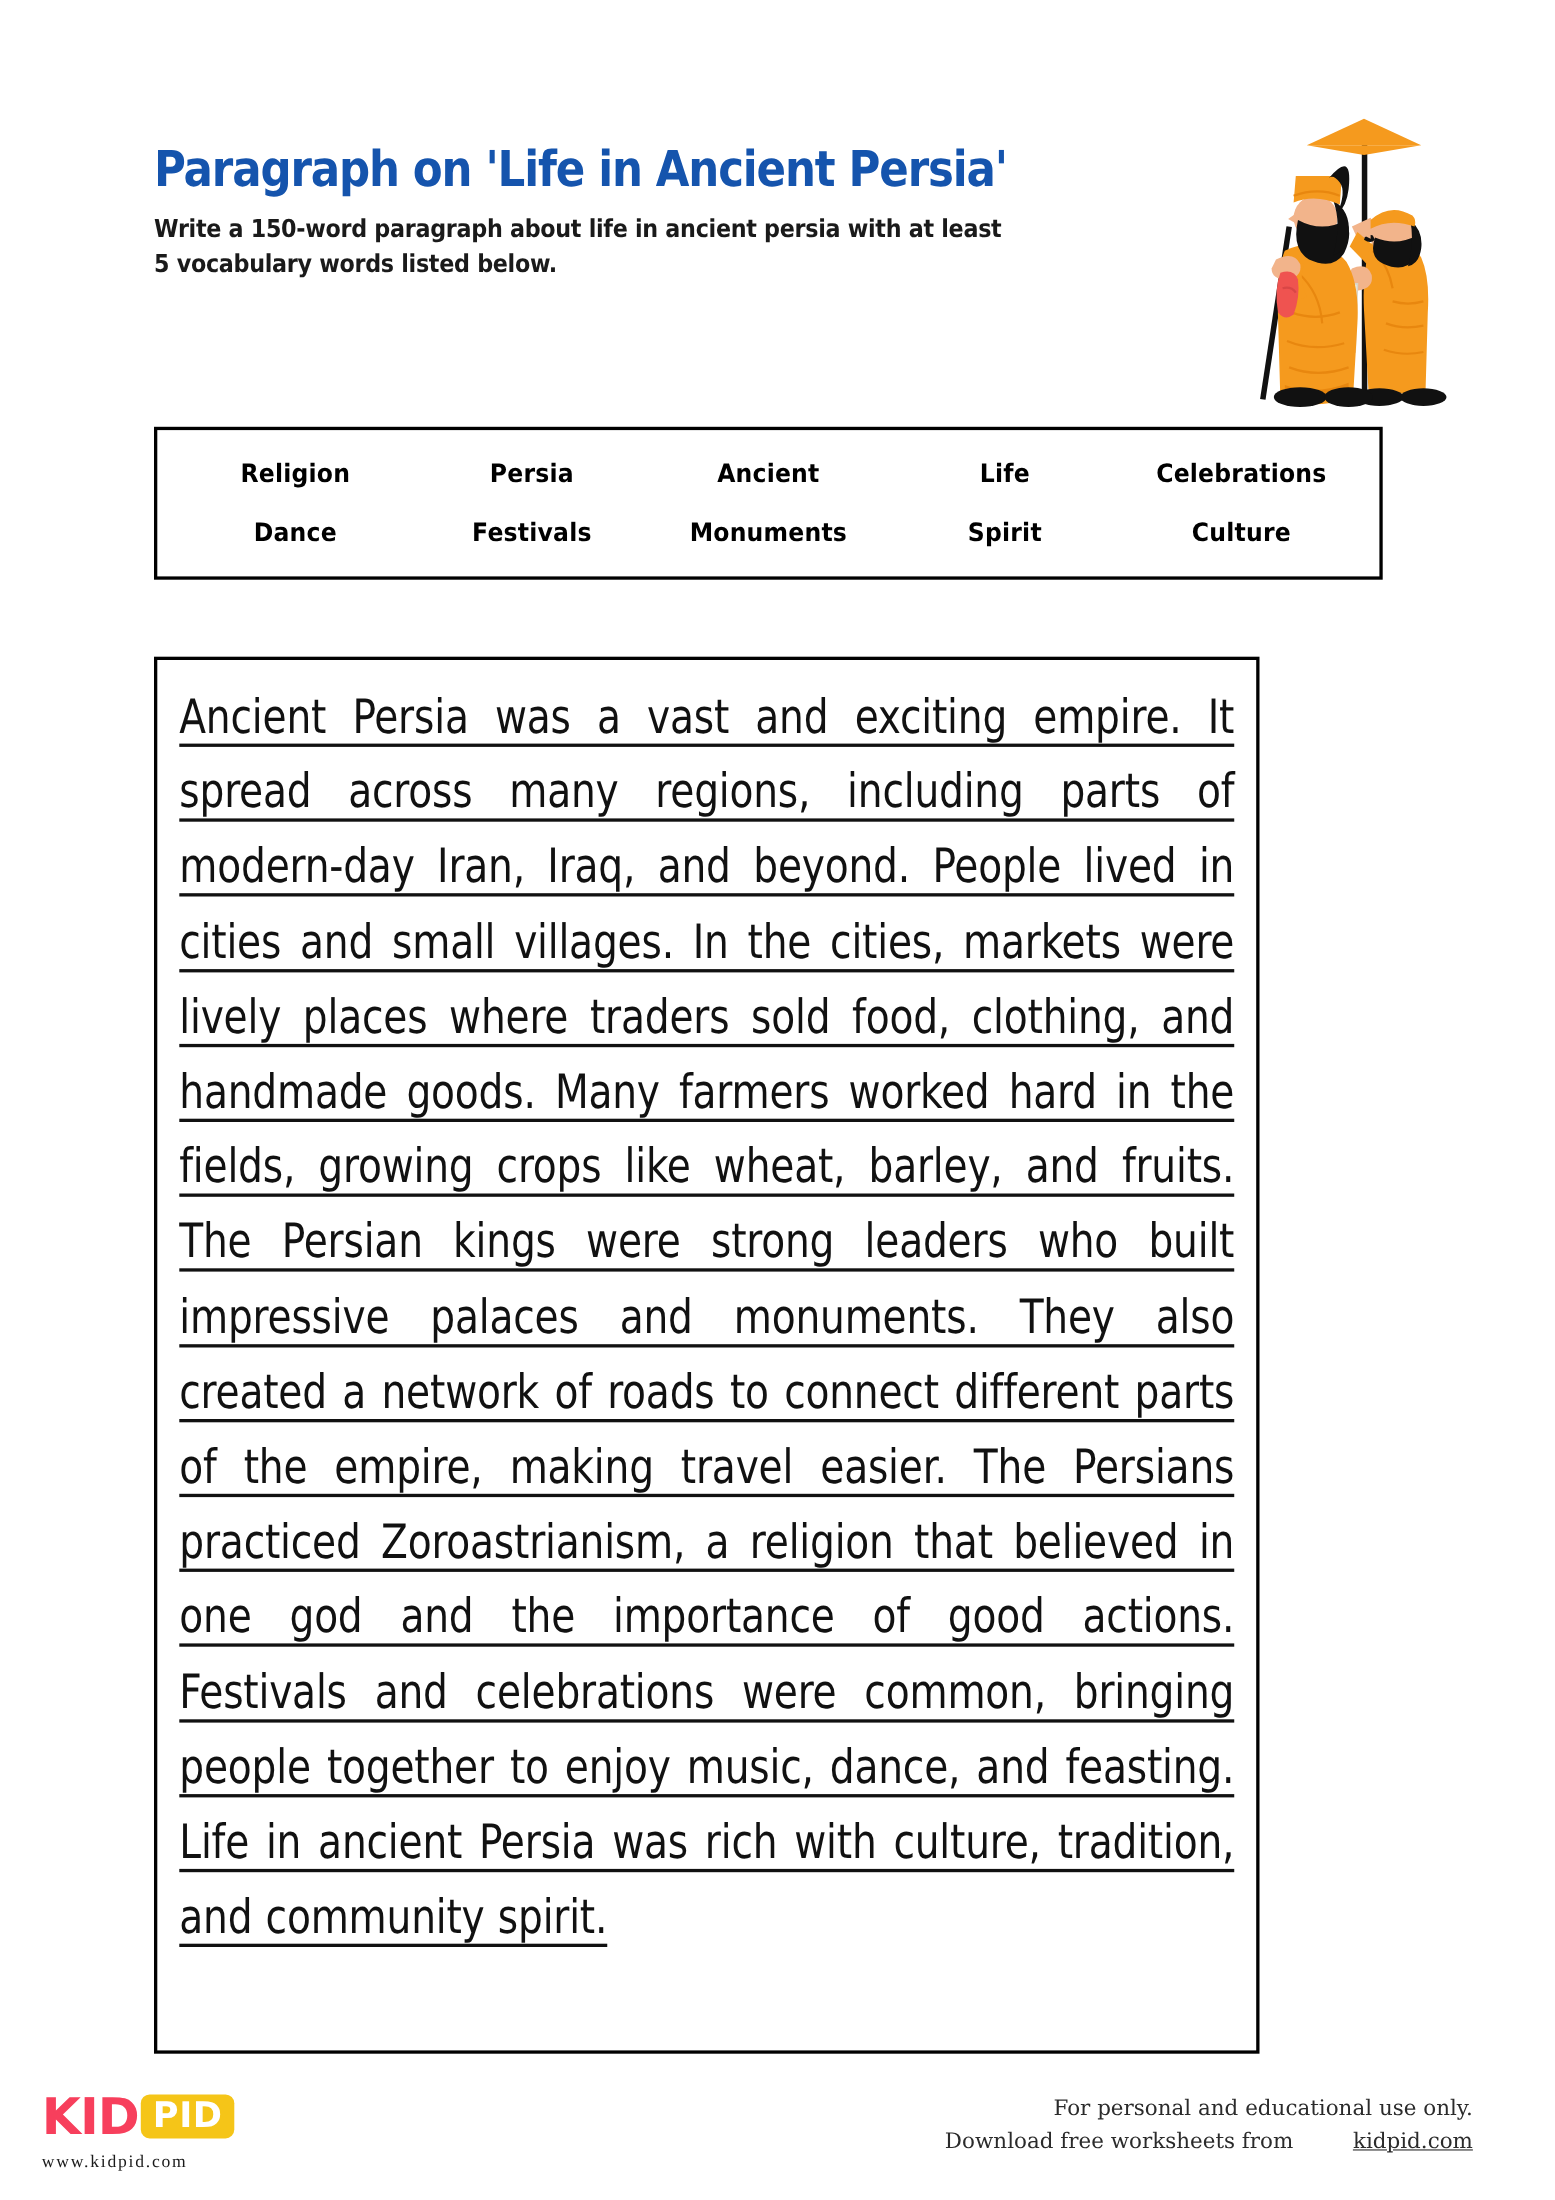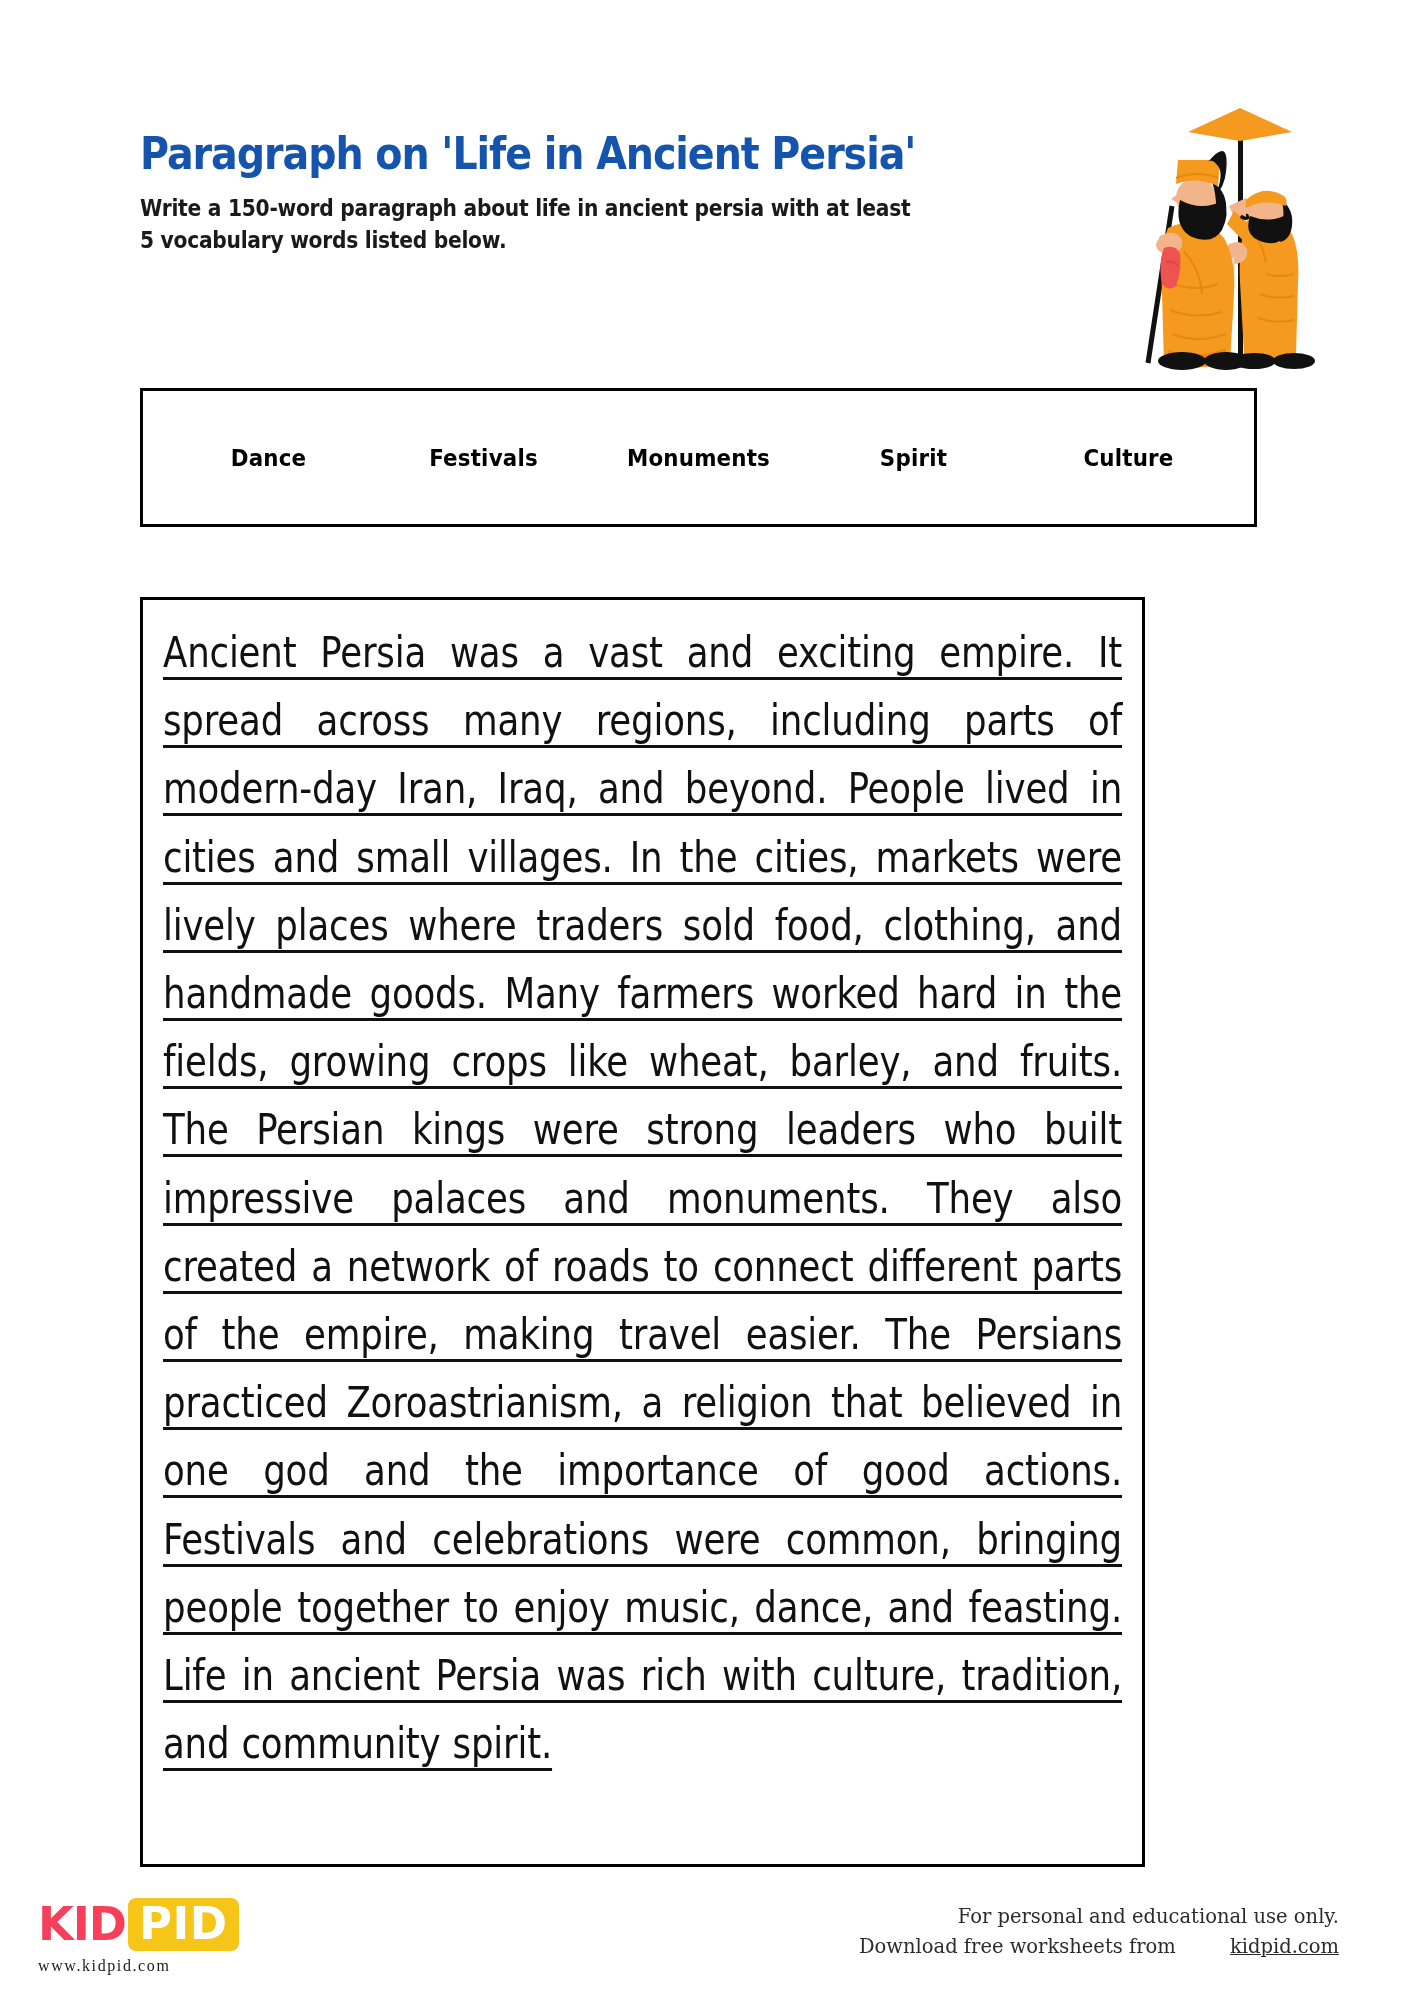--- a/index.html
+++ b/index.html
@@ -151,21 +151,21 @@
     font-family: "DejaVu Sans", sans-serif;
     font-size: 46px;
     font-weight: bold;
     color: #f73f5c;
     letter-spacing: -1px;
     line-height: 1;
   }
 
   .logo-pid {
     font-family: "DejaVu Sans", sans-serif;
-    font-size: 45px;
+    font-size: 32px;
     font-weight: bold;
     color: #ffffff;
     background: #f5c518;
     border-radius: 8px;
     padding: 3px 11px 5px 11px;
     letter-spacing: 0.5px;
     line-height: 1;
     margin-left: 2px;
   }
 
@@ -275,20 +275,27 @@
 
       <path d="M112 84 q22 -26 18 10 q-2 16 -10 22 q8 -20 2 -28 q-6 -8 -10 -4 Z" fill="#111111"></path>
 
       <ellipse cx="86" cy="283" rx="24" ry="9" fill="#111111"></ellipse>
       <ellipse cx="130" cy="283" rx="22" ry="9" fill="#111111"></ellipse>
     </svg>
   </div>
 
   <div class="vocab-box">
     <div class="vocab-row">
+      <div class="vocab-cell">Religion</div>
+      <div class="vocab-cell">Persia</div>
+      <div class="vocab-cell">Ancient</div>
+      <div class="vocab-cell">Life</div>
+      <div class="vocab-cell">Celebrations</div>
+    </div>
+    <div class="vocab-row">
       <div class="vocab-cell">Dance</div>
       <div class="vocab-cell">Festivals</div>
       <div class="vocab-cell">Monuments</div>
       <div class="vocab-cell">Spirit</div>
       <div class="vocab-cell">Culture</div>
     </div>
   </div>
 
   <div class="answer-box">
     <div class="answer-text">Ancient Persia was a vast and exciting empire. It spread across many regions, including parts of modern-day Iran, Iraq, and beyond. People lived in cities and small villages. In the cities, markets were lively places where traders sold food, clothing, and handmade goods. Many farmers worked hard in the fields, growing crops like wheat, barley, and fruits. The Persian kings were strong leaders who built impressive palaces and monuments. They also created a network of roads to connect different parts of the empire, making travel easier. The Persians practiced Zoroastrianism, a religion that believed in one god and the importance of good actions. Festivals and celebrations were common, bringing people together to enjoy music, dance, and feasting. Life in ancient Persia was rich with culture, tradition, and community spirit.</div>

